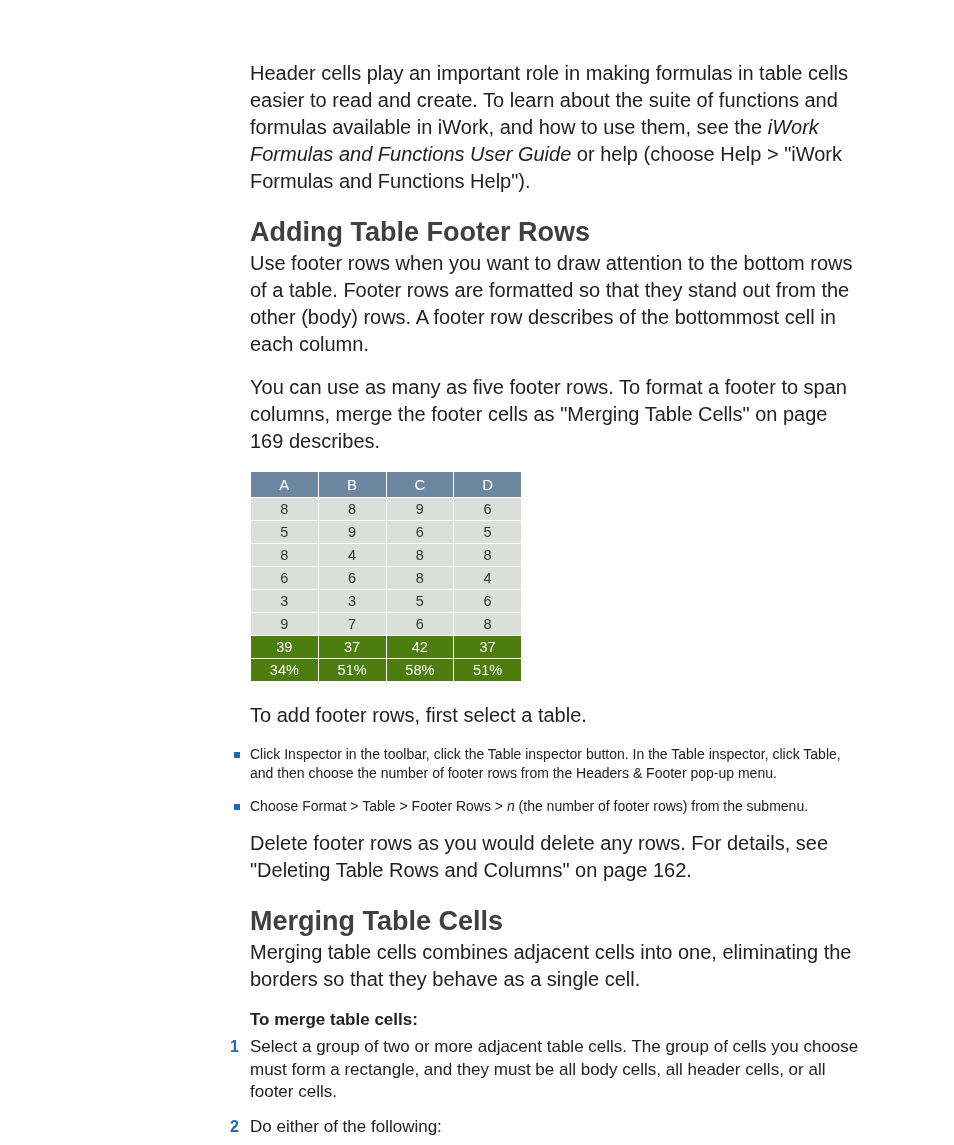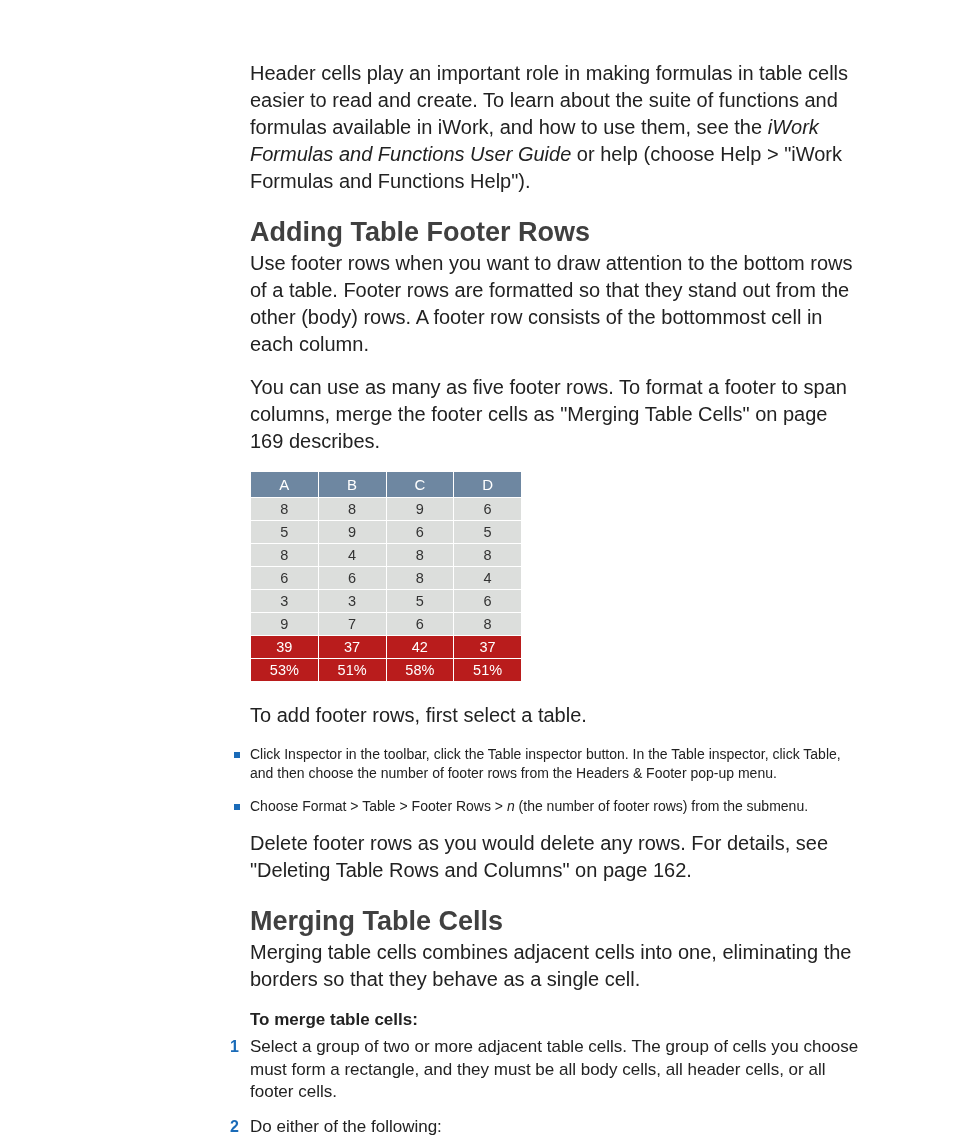--- a/index.html
+++ b/index.html
@@ -47,21 +47,21 @@
   .example-table td {
     background: #dcdedc;
     color: #333;
     font-size: 14.5px;
     text-align: center;
     padding: 3px 0;
     border: 1px solid #fff;
     font-family: "Gill Sans", "Segoe UI", sans-serif;
   }
   .example-table tr.footer td {
-    background: #b91c1c;
+    background: #4d7c0f;
     color: #fff;
   }
   ul.blue-bullets {
     list-style: none;
     padding: 0 0 0 0;
     margin: 0 0 12px 0;
   }
   ul.blue-bullets > li {
     position: relative;
     padding-left: 0;
@@ -138,21 +138,21 @@
 </head>
 <body>
 
 <div class="page">
 
   <p>
     <span>Header cells play an important role in making formulas in table cells easier to read and create. To learn about the suite of functions and formulas available in iWork, and how to use them, see the </span><span class="italic-ref">iWork Formulas and Functions User Guide</span><span> or help (choose Help &gt; "iWork Formulas and Functions Help").</span>
   </p>
 
   <h2>Adding Table Footer Rows</h2>
-  <p>Use footer rows when you want to draw attention to the bottom rows of a table. Footer rows are formatted so that they stand out from the other (body) rows. A footer row consists of the bottommost cell in each column.</p>
+  <p>Use footer rows when you want to draw attention to the bottom rows of a table. Footer rows are formatted so that they stand out from the other (body) rows. A footer row describes of the bottommost cell in each column.</p>
   <p>You can use as many as five footer rows. To format a footer to span columns, merge the footer cells as "Merging Table Cells" on page 169 describes.</p>
 
   <table class="example-table">
     <thead>
         <tr id="thead-row">
           <th>A</th>
           <th>B</th>
           <th>C</th>
           <th>D</th>
         </tr>
@@ -194,21 +194,21 @@
           <td>6</td>
           <td>8</td>
         </tr>
         <tr class="footer">
           <td>39</td>
           <td>37</td>
           <td>42</td>
           <td>37</td>
         </tr>
         <tr class="footer">
-          <td>53%</td>
+          <td>34%</td>
           <td>51%</td>
           <td>58%</td>
           <td>51%</td>
         </tr>
       </tbody>
   </table>
 
   <p>To add footer rows, first select a table.</p>
 
 

